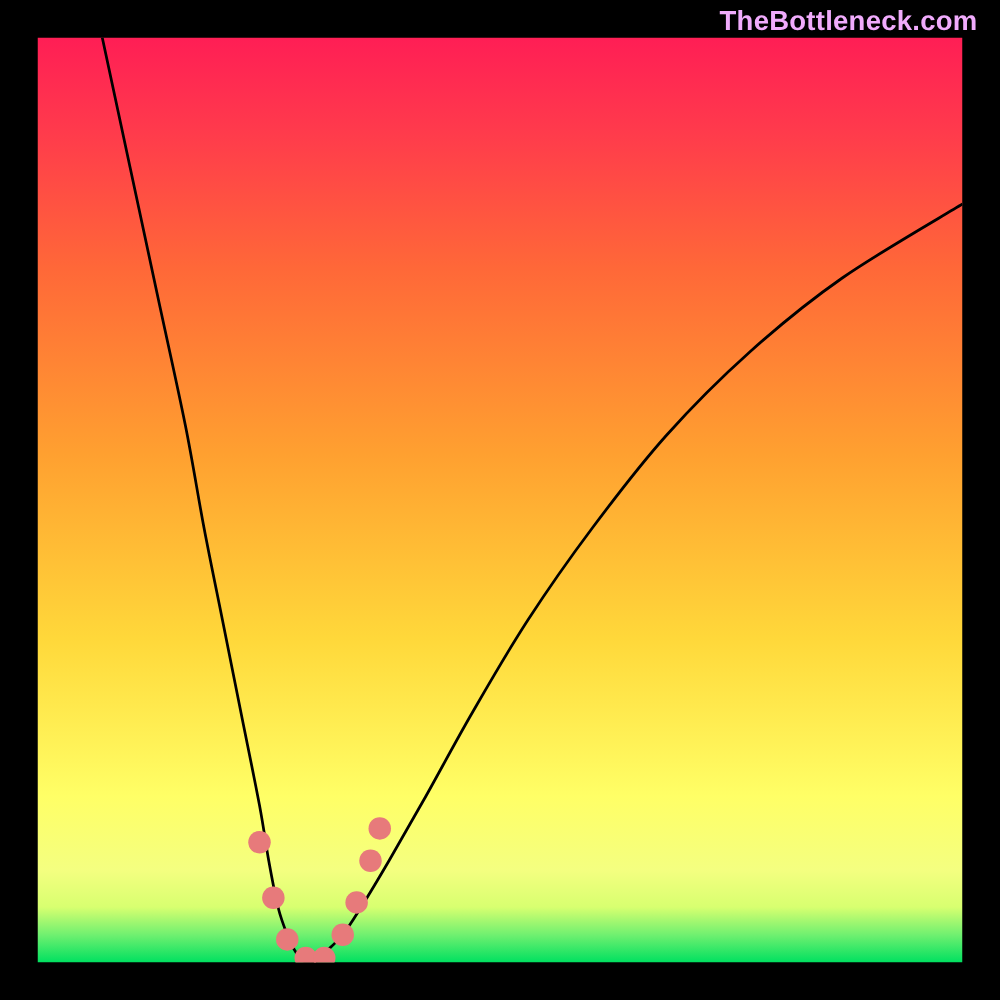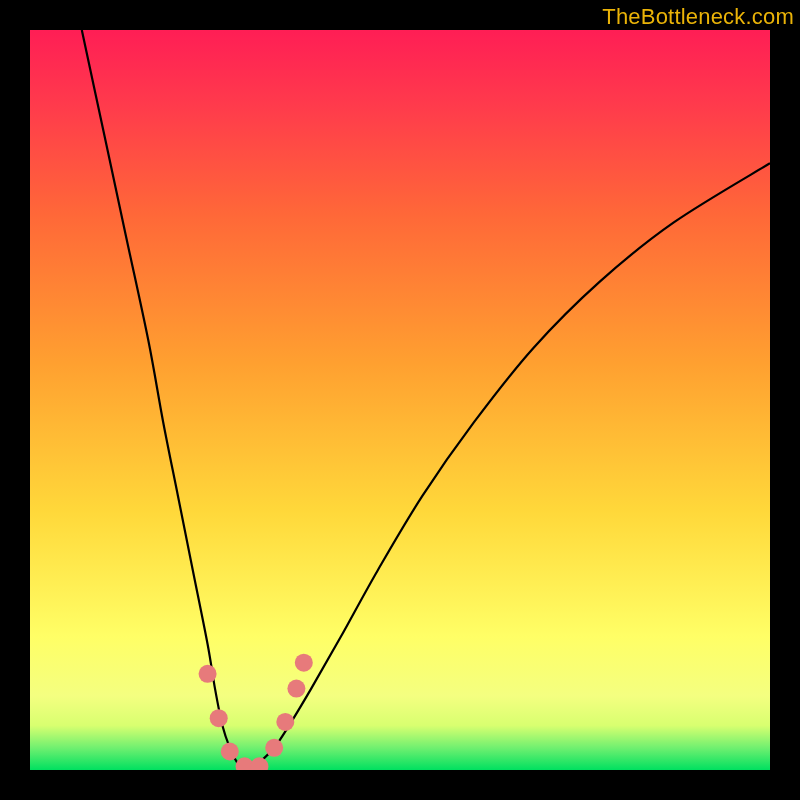--- a/index.html
+++ b/index.html
@@ -12,24 +12,24 @@
   }
   .frame {
     width: 800px;
     height: 800px;
     background: #000;
     position: relative;
   }
   .watermark {
     position: absolute;
     top: 4px;
-    right: 6px;
-    color: #eab308;
+    right: 18px;
+    color: #f0abfc;
     font-size: 22px;
-    font-weight: 400;
+    font-weight: 700;
     letter-spacing: 0.2px;
     z-index: 10;
   }
   .plot {
     position: absolute;
     top: 30px;
     left: 30px;
     width: 740px;
     height: 740px;
   }

